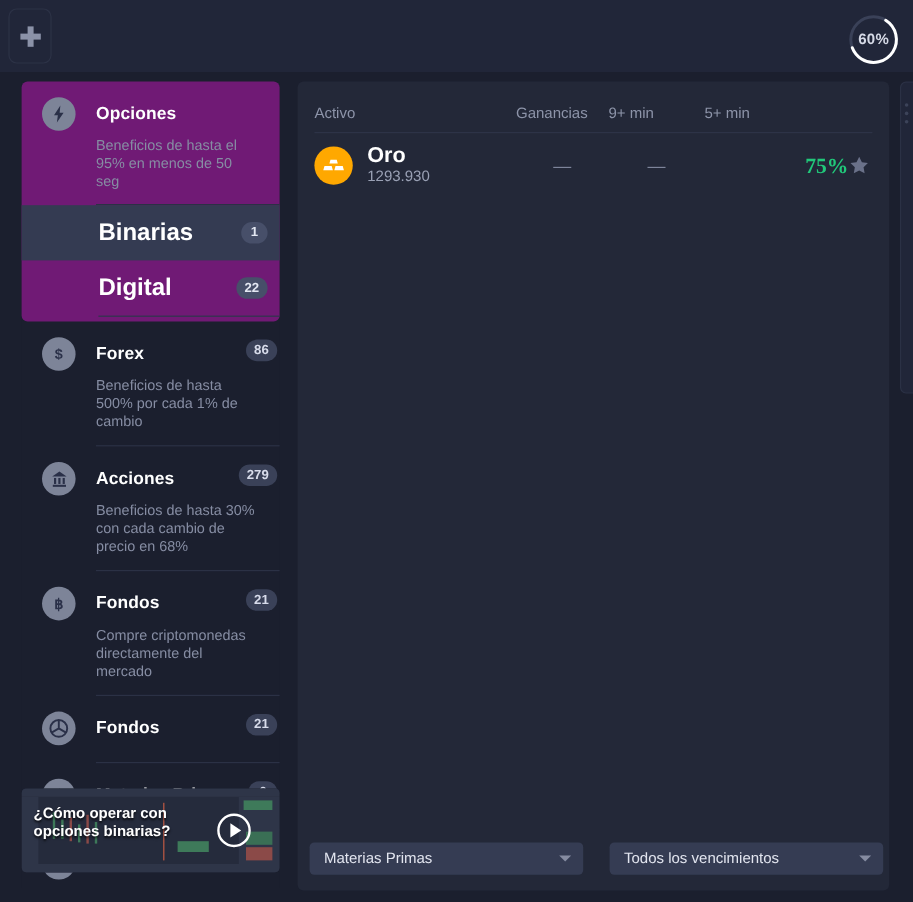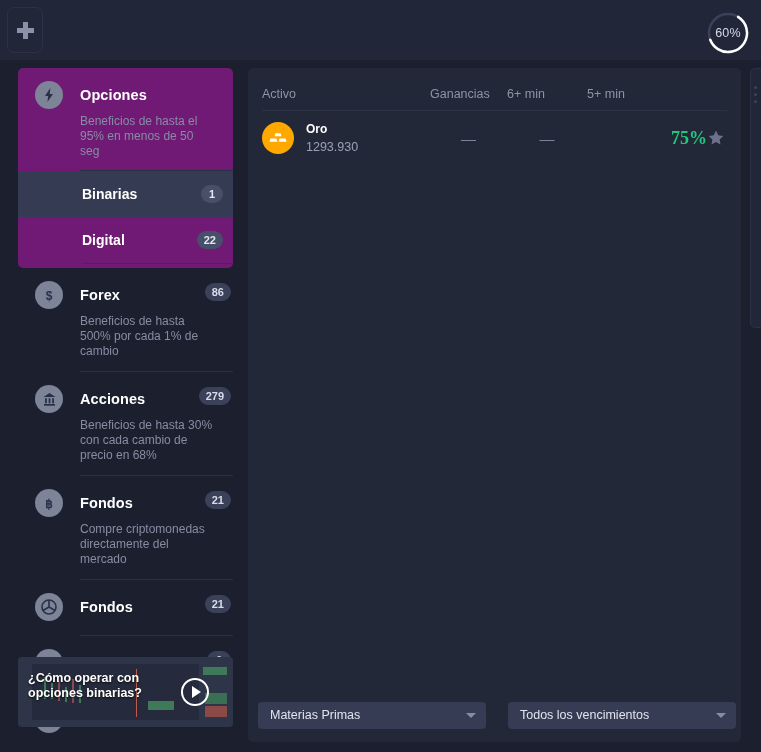--- a/index.html
+++ b/index.html
@@ -25,21 +25,21 @@
   .add-btn .plus::before { left: 0; top: 6px; width: 17px; height: 5px; }
   .add-btn .plus::after  { top: 0; left: 6px; height: 17px; width: 5px; }
 
   .progress-ring {
     position: absolute; right: 9px; top: 9px; width: 48px; height: 48px; cursor: pointer;
   }
   .progress-ring svg { display: block; }
   .progress-ring .pct {
     position: absolute; left: 0; top: 0; width: 48px; height: 48px;
     display: flex; align-items: center; justify-content: center;
-    font-size: 12.5px; color: #d6dae6; font-weight: 400; letter-spacing: .2px;
+    font-size: 12.5px; color: #d6dae6; font-weight: 700; letter-spacing: .2px;
   }
 
   
   .sidebar {
     position: absolute; left: 18px; top: 68px; width: 215px; height: 672px;
     background: #1b1f2e;
   }
   .group-options {
     background: #701a75; border-radius: 5px; padding: 0 0 4px 0;
   }
@@ -66,21 +66,21 @@
     font-size: 12px; color: #868da3; line-height: 15px;
     margin: 5px 0 0 62px; padding-right: 16px; max-width: 150px;
   }
   .cat-rule { height: 1px; background: #2b3145; margin: 12px 0 0 62px; }
 
   .sub-item {
     position: relative; display: flex; align-items: center;
     height: 46px; padding-left: 64px; cursor: pointer;
   }
   .sub-item.active { background: #343b52; }
-  .sub-label { font-size: 14px; font-weight: bold; color: #fff; text-align: right; }
+  .sub-label { font-size: 20px; font-weight: bold; color: #fff; text-align: right; }
   .sub-badge {
     position: absolute; right: 10px; top: 14px;
     min-width: 22px; height: 18px; padding: 0 7px; border-radius: 9px;
     background: #474f69; color: #e3e7f2; font-size: 11px; font-weight: bold;
     display: flex; align-items: center; justify-content: center;
   }
   .sub-rule { height: 1px; background: #2f364c; margin-left: 64px; }
 
   
   .promo {
@@ -139,21 +139,21 @@
 
   .arow {
     display: flex; align-items: center; height: 54px; padding: 0 14px; cursor: pointer;
   }
   .a-name-cell { flex: 0 0 168px; display: flex; align-items: center; }
   .a-icon {
     width: 32px; height: 32px; border-radius: 50%; flex: 0 0 32px;
     background: #ffa800; display: flex; align-items: center; justify-content: center;
   }
   .a-text { margin-left: 12px; }
-  .a-name { font-size: 12px; font-weight: bold; color: #fff; line-height: 16px; }
+  .a-name { font-size: 18px; font-weight: bold; color: #fff; line-height: 16px; }
   .a-price { font-size: 12.5px; color: #9aa1b5; line-height: 16px; margin-top: 2px; }
   .a-gan { flex: 0 0 77px; color: #7d849a; font-size: 15px; text-align: center; }
   .a-1min { flex: 0 0 80px; color: #7d849a; font-size: 15px; text-align: center; }
   .a-5min { flex: 0 0 120px; color: #21c87a; font-size: 18px; font-weight: bold; text-align: right; padding-left: 16px; font-family: Liberation Serif, serif; }
   .a-star { flex: 1; display: flex; justify-content: flex-end; padding-right: 6px; }
   .a-star svg { cursor: pointer; }
 
   
   .panel-footer {
     position: absolute; left: 0; bottom: 0; width: 493px; height: 54px;
@@ -341,21 +341,21 @@
       </div>
     </div>
   </div>
 
   <div class="panel">
 
 
     <div class="thead">
       <span class="th-activo">Activo</span>
       <span class="th-gan">Ganancias</span>
-      <span class="th-1min">6+ min</span>
+      <span class="th-1min">9+ min</span>
       <span class="th-5min">5+ min</span>
     </div>
     <div class="thead-rule"></div>
 
     <div class="arow">
       <div class="a-name-cell">
         <span class="a-icon">
           <svg width="20" height="16" viewBox="0 0 20 16">
             <path d="M7.4 3.2h5.2l.9 3.1H6.5z" fill="#fff"></path>
             <path d="M2.4 8.4h6l1 3.4H1.4z" fill="#fff"></path>

